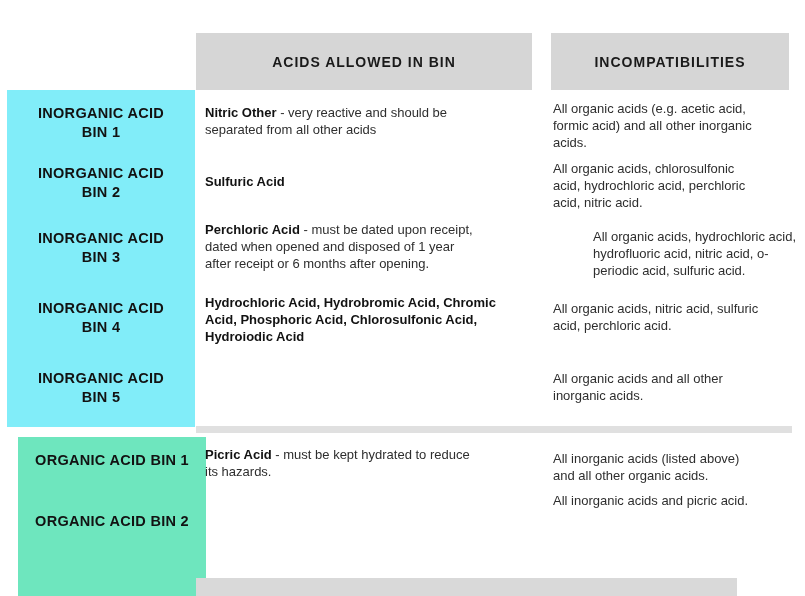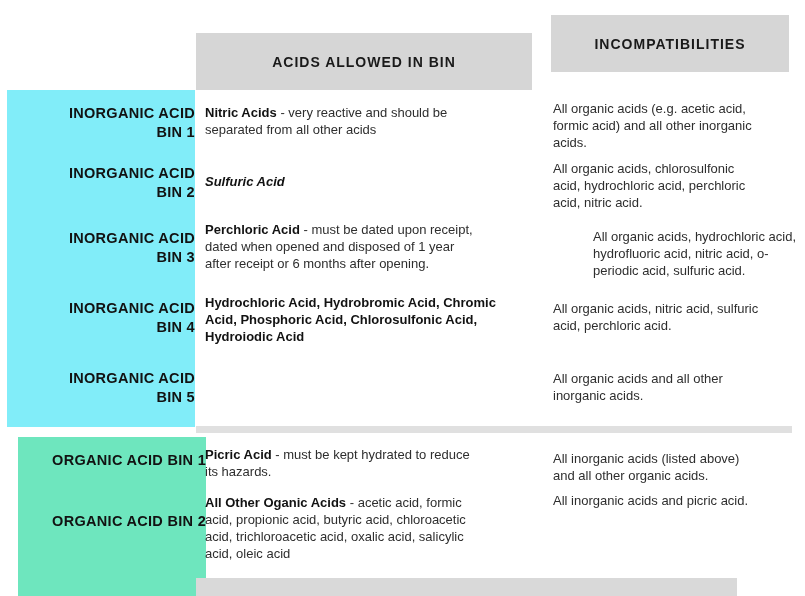--- a/index.html
+++ b/index.html
@@ -15,21 +15,21 @@
     background:#d6d6d6;
     display:flex;align-items:center;justify-content:center;
     font-weight:700;font-size:14px;letter-spacing:1px;
     color:#1a1a1a;text-align:center;
   }
   .bin-block{position:absolute;}
   .bin-block.cyan{background:#81edf9;}
   .bin-block.green{background:#6ee6be;}
   .bin-label{
     position:absolute;left:0;width:100%;
-    text-align:right;
+    text-align:center;
     font-weight:700;font-size:14.5px;line-height:19px;
     letter-spacing:0.3px;color:#121212;
     white-space:pre-line;
   }
   .cell{
     position:absolute;margin:0;
     font-size:13px;line-height:17px;color:#2e2e2e;
     white-space:pre-line;
   }
   .cell b{color:#121212;font-weight:700;}
@@ -37,38 +37,38 @@
   .right{left:553px;width:245px;}
   .separator{position:absolute;background:#e0e0e0;}
   .footer-bar{position:absolute;background:#d9d9d9;}
 </style>
 </head>
 <body>
 
 <div class="canvas">
 
   <div class="col-header" style="left:196px;top:33px;width:336px;height:57px;">ACIDS ALLOWED IN BIN</div>
-  <div class="col-header" style="left:551px;top:15px;width:238px;height:57px;">INCOMPATIBILITIES</div>
+  <div class="col-header" style="left:551px;top:33px;width:238px;height:57px;">INCOMPATIBILITIES</div>
 
   <div class="bin-block cyan" style="left:7px;top:90px;width:188px;height:337px;">
     <div class="bin-label" style="top:14px;">INORGANIC ACID
 BIN 1</div>
     <div class="bin-label" style="top:74px;">INORGANIC ACID
 BIN 2</div>
     <div class="bin-label" style="top:139px;">INORGANIC ACID
 BIN 3</div>
     <div class="bin-label" style="top:209px;">INORGANIC ACID
 BIN 4</div>
     <div class="bin-label" style="top:279px;">INORGANIC ACID
 BIN 5</div>
   </div>
 
-  <p class="cell mid" style="top:104px;"><b>Nitric Acids</b><span> - very reactive and should be
+  <p class="cell mid" style="top:104px;"><b>Nitric Other</b><span> - very reactive and should be
 separated from all other acids</span></p>
-  <p class="cell mid" style="top:173px;font-style:italic;"><b>Sulfuric Acid</b><span></span></p>
+  <p class="cell mid" style="top:173px;"><b>Sulfuric Acid</b><span></span></p>
   <p class="cell mid" style="top:221px;"><b>Perchloric Acid</b><span> - must be dated upon receipt,
 dated when opened and disposed of 1 year
 after receipt or 6 months after opening.</span></p>
   <p class="cell mid" style="top:294px;"><b>Hydrochloric Acid, Hydrobromic Acid, Chromic
 Acid, Phosphoric Acid, Chlorosulfonic Acid,
 Hydroiodic Acid</b><span></span></p>
 
   <p class="cell right" style="top:100px;">All organic acids (e.g. acetic acid,
 formic acid) and all other inorganic
 acids.</p>
@@ -85,24 +85,20 @@
 
   <div class="separator" style="left:196px;top:426px;width:596px;height:7px;"></div>
 
   <div class="bin-block green" style="left:7px;top:437px;width:188px;height:164px;margin-left:11px;">
     <div class="bin-label" style="top:14px;">ORGANIC ACID BIN 1</div>
     <div class="bin-label" style="top:75px;">ORGANIC ACID BIN 2</div>
   </div>
 
   <p class="cell mid" style="top:446px;"><b>Picric Acid</b><span> - must be kept hydrated to reduce
 its hazards.</span></p>
-  <p class="cell mid" style="top:494px;"><b>All Other Oganic Acids</b><span> - acetic acid, formic
-acid, propionic acid, butyric acid, chloroacetic
-acid, trichloroacetic acid, oxalic acid, salicylic
-acid, oleic acid</span></p>
 
   <p class="cell right" style="top:450px;">All inorganic acids (listed above)
 and all other organic acids.</p>
   <p class="cell right" style="top:492px;">All inorganic acids and picric acid.</p>
 
   <div class="footer-bar" style="left:196px;top:578px;width:541px;height:18px;"></div>
 
 </div>
 
 </body></html>

